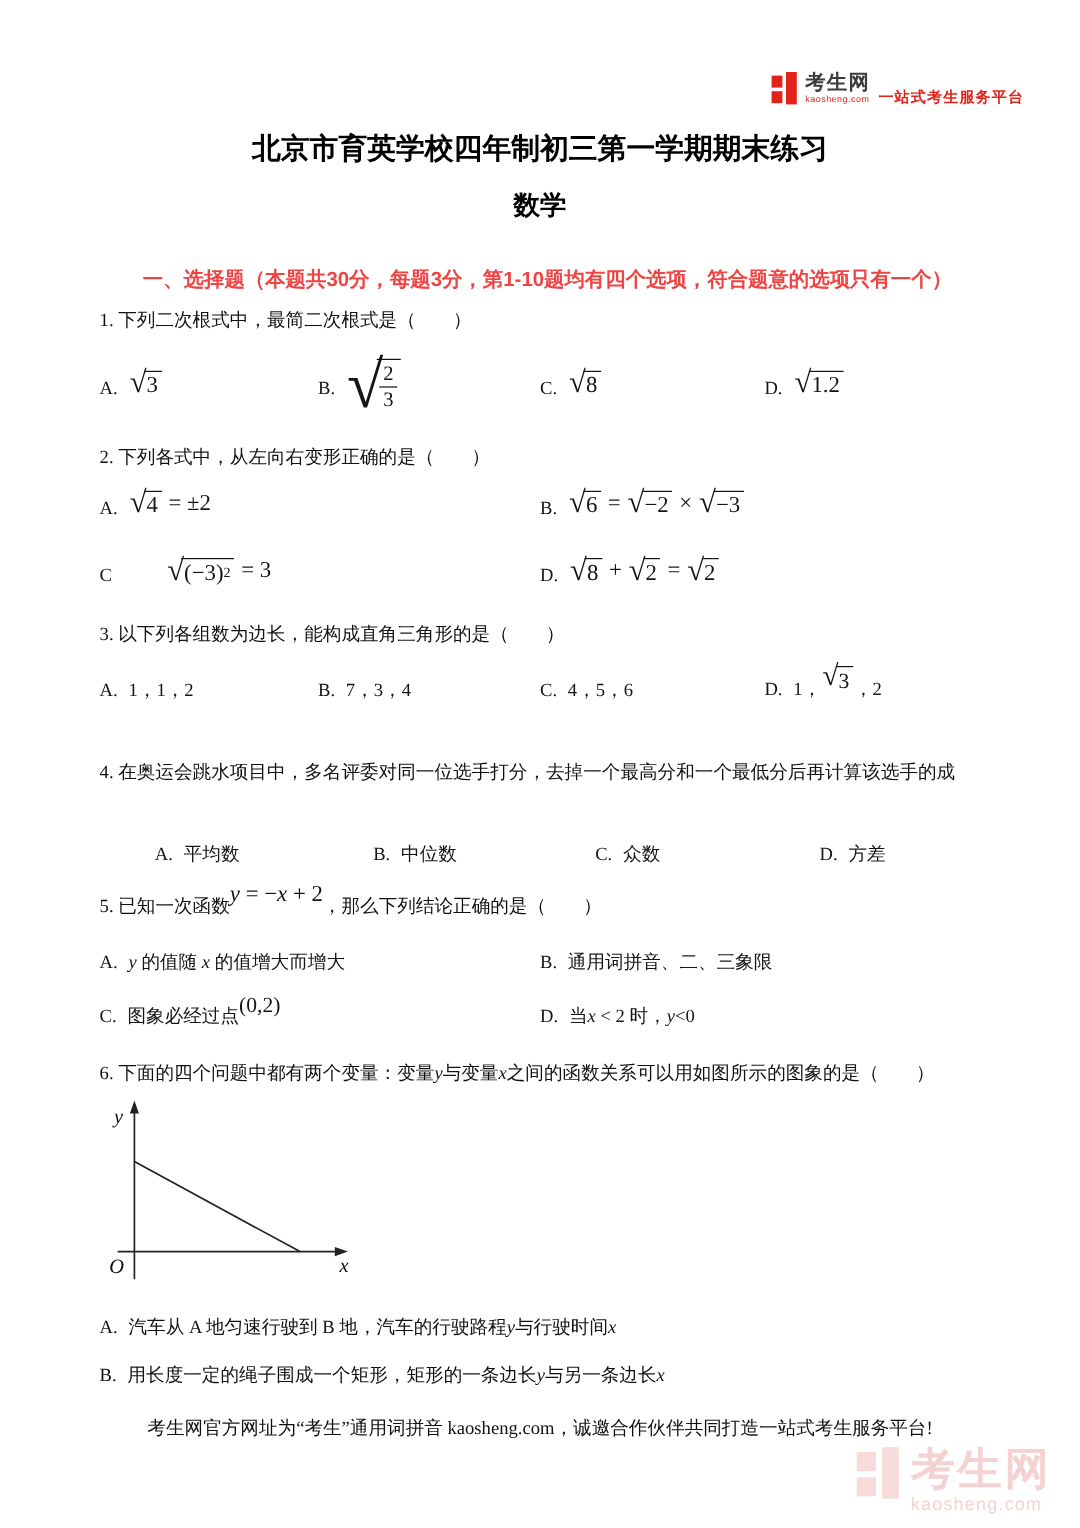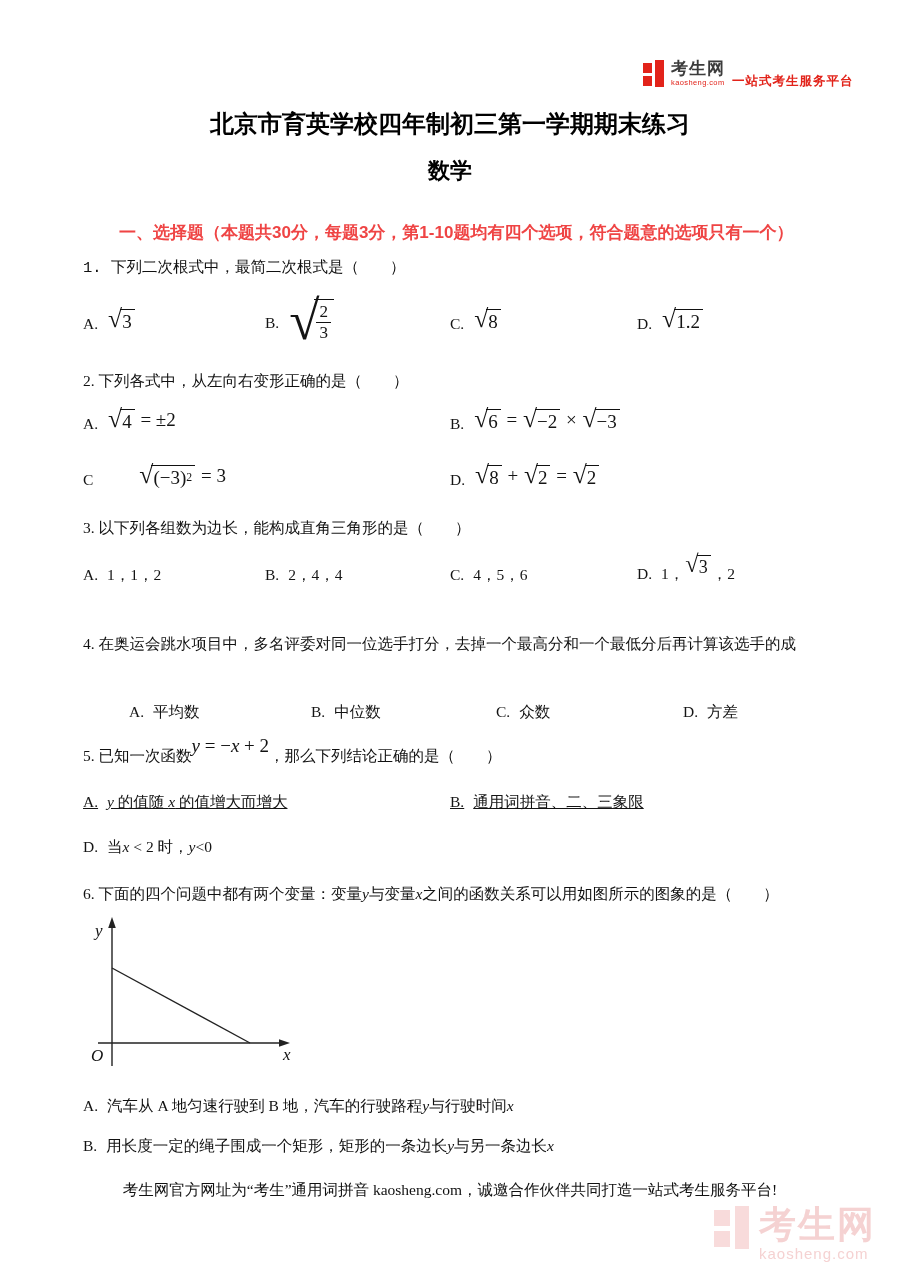--- a/index.html
+++ b/index.html
@@ -58,25 +58,25 @@
   .watermark{position:absolute;top:1206px;left:714px;display:flex;align-items:flex-start;}
   .wm-mark{position:relative;width:40px;height:46px;flex:0 0 auto;}
   .wm-mark .blk{position:absolute;background:#f8dbdb;}
   .wm-mark .b1{left:0;top:4px;width:16px;height:16px;}
   .wm-mark .b2{left:0;top:25px;width:16px;height:16px;}
   .wm-mark .b3{left:21px;top:0;width:14px;height:43px;}
   .wm-texts{margin-left:5px;line-height:1;}
   .wm-brand{font-family:"Liberation Sans",sans-serif;font-weight:bold;font-size:37px;color:#f5d2d2;letter-spacing:2px;}
   .wm-domain{font-family:"Liberation Sans",sans-serif;font-size:15px;color:#f5d2d2;margin-top:3px;letter-spacing:1px;}
   
-  .s-q1{top:257px;font-family:Liberation Mono, monospace;} .r-q1{top:294px;height:60px;}
+  .s-q1{top:257px;} .r-q1{top:294px;height:60px;}
   .s-q2{top:371px;} .r-q2a{top:402px;height:44px;} .r-q2b{top:456px;height:48px;}
   .s-q3{top:518px;} .r-q3{top:552px;height:46px;}
   .s-q4{top:626px;line-height:36px;width:770px;} .r-q4{top:698px;height:28px;margin-left:46px;}
-  .s-q5{top:744px;} .r-q5a{top:788px;height:28px;text-decoration:underline;} .r-q5b{top:824px;height:46px;}
+  .s-q5{top:744px;} .r-q5a{top:788px;height:28px;} .r-q5b{top:824px;height:46px;}
   .s-q6{top:884px;width:800px;}
   .q6a{top:1096px;} .q6b{top:1136px;}
 </style>
 </head>
 <body>
 
 <div class="page">
 
   <div class="brand-header">
     <div class="logo-mark">
@@ -150,21 +150,21 @@
             <span class="rad">2</span>
           </span> = <span class="sqrt">
             <span class="rt">√</span>
             <span class="rad">2</span>
           </span></span></div>
   </div>
 
   <div class="stem s-q3">3. 以下列各组数为边长，能构成直角三角形的是（　　）</div>
   <div class="optrow four r-q3">
     <div class="opt"><span class="olabel">A.</span><span class="omath">1，1，2</span></div>
-    <div class="opt"><span class="olabel">B.</span><span class="omath">2，4，4</span></div>
+    <div class="opt"><span class="olabel">B.</span><span class="omath">7，3，4</span></div>
     <div class="opt"><span class="olabel">C.</span><span class="omath">4，5，6</span></div>
     <div class="opt"><span class="olabel">D.</span><span class="omath">1，<span class="up"><span class="sqrt">
               <span class="rt">√</span>
               <span class="rad">3</span>
             </span></span>，2</span></div>
   </div>
 
   <div class="stem s-q4">
     <div>4. 在奥运会跳水项目中，多名评委对同一位选手打分，去掉一个最高分和一个最低分后再计算该选手的成</div>
   </div>
@@ -174,20 +174,21 @@
     <div class="opt"><span class="olabel">C.</span><span class="omath">众数</span></div>
     <div class="opt"><span class="olabel">D.</span><span class="omath">方差</span></div>
   </div>
 
   <div class="stem s-q5">5. 已知一次函数<span class="up"><span class="mi">y</span> = −<span class="mi">x</span> + 2</span>，那么下列结论正确的是（　　）</div>
   <div class="optrow two r-q5a">
     <div class="opt"><span class="olabel">A.</span><span class="omath"><span class="mi">y</span> 的值随 <span class="mi">x</span> 的值增大而增大</span></div>
     <div class="opt"><span class="olabel">B.</span><span class="omath">通用词拼音、二、三象限</span></div>
   </div>
   <div class="optrow two r-q5b">
+    <div class="opt"><span class="olabel">C.</span><span class="omath">图象必经过点<span class="up">(0,2)</span></span></div>
     <div class="opt"><span class="olabel">D.</span><span class="omath">当<span class="mi">x</span> &lt; 2 时，<span class="mi">y</span>&lt;0</span></div>
   </div>
 
   <div class="stem s-q6">6. 下面的四个问题中都有两个变量：变量<span class="mi">y</span>与变量<span class="mi">x</span>之间的函数关系可以用如图所示的图象的是（　　）</div>
   <svg class="graph" width="230" height="160" viewBox="0 0 230 160">
     <line x1="28" y1="10" x2="28" y2="150"></line>
     <polygon points="28,1 24.2,12 31.8,12"></polygon>
     <line x1="14" y1="127" x2="198" y2="127"></line>
     <polygon points="206,127 195,123.2 195,130.8"></polygon>
     <line x1="28" y1="52" x2="166" y2="127"></line>

